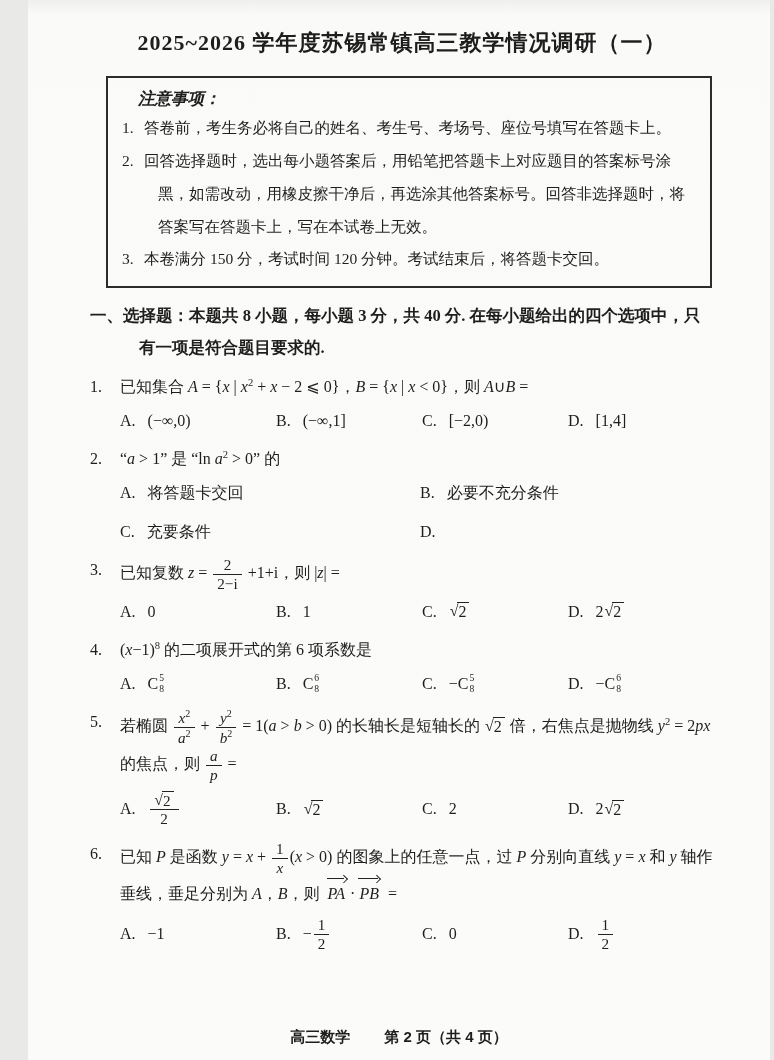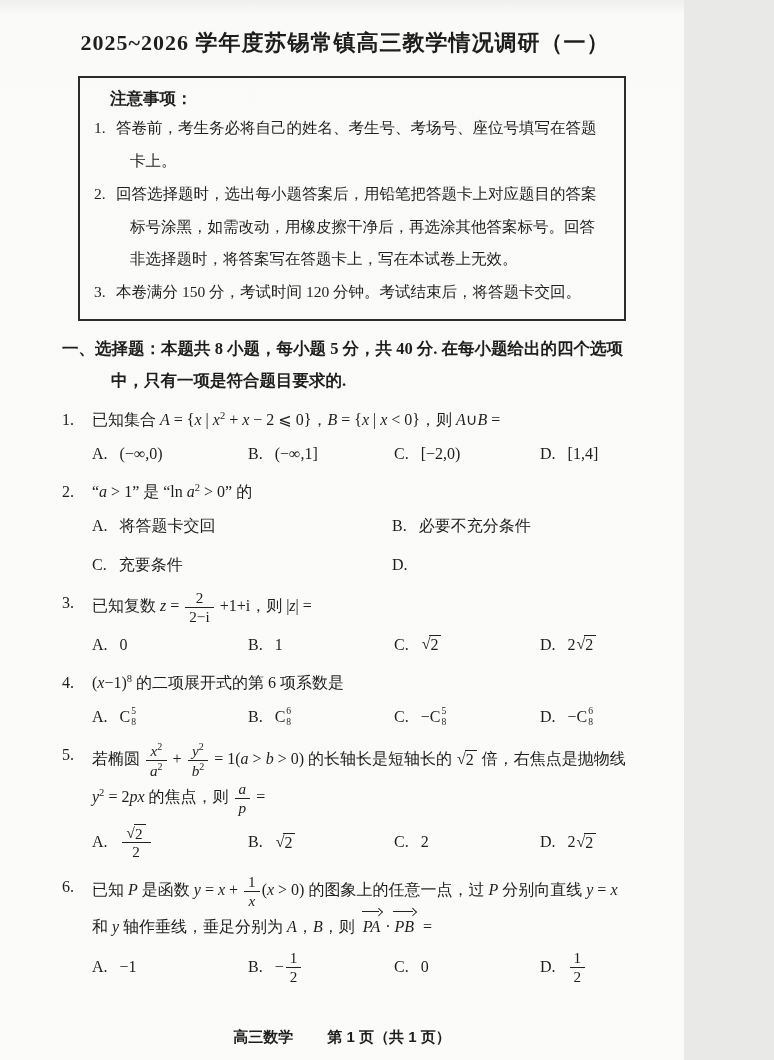--- a/index.html
+++ b/index.html
@@ -4,25 +4,26 @@
 <style>
   html,body { margin:0; padding:0; }
   body {
     width:774px; height:1060px;
     background:#e9e9e7;
     font-family:"Liberation Serif", serif;
     color:#1e1e1e;
   }
   .page {
     position:relative;
-    width:684px; height:1060px;
+    width:742px; height:1060px;
     box-sizing:border-box;
     padding:20px 56px 0 62px;
     background:linear-gradient(180deg,#efefed 0px,#fafaf8 14px,#fbfbf9 100%);
     overflow:hidden;
+    margin-left:28px;
   }
   .title {
     text-align:center;
     font-size:22px;
     font-weight:bold;
     letter-spacing:1px;
     margin:8px 0 18px 0;
   }
   .subject {
     text-align:center;
@@ -35,20 +36,21 @@
     margin-left:16px;
     margin-right:2px;
     padding:6px 16px 10px 14px;
   }
   .notice-heading {
     font-weight:bold;
     font-size:16.5px;
     padding-left:16px;
     margin:4px 0 2px 0;
     font-family:"Liberation Sans", sans-serif;
+    font-style:italic;
   }
   .notice-item { display:flex; font-size:15.5px; line-height:2.12; }
   .notice-item .n-num { flex:none; width:22px; }
   .notice-item .n-text { flex:1; padding-left:14px; text-indent:-14px; }
 
   .section-heading {
     font-weight:bold;
     font-size:16.5px;
     line-height:1.95;
     padding-left:49px;
@@ -117,21 +119,21 @@
           <span class="n-num">2.</span>
           <span class="n-text">回答选择题时，选出每小题答案后，用铅笔把答题卡上对应题目的答案标号涂黑，如需改动，用橡皮擦干净后，再选涂其他答案标号。回答非选择题时，将答案写在答题卡上，写在本试卷上无效。</span>
         </div>
         <div class="notice-item">
           <span class="n-num">3.</span>
           <span class="n-text">本卷满分 150 分，考试时间 120 分钟。考试结束后，将答题卡交回。</span>
         </div>
       </div>
   </div>
 
-  <div class="section-heading">一、选择题：本题共 8 小题，每小题 5 分，共 40 分. 在每小题给出的四个选项中，只有一项是符合题目要求的.</div>
+  <div class="section-heading">一、选择题：本题共 8 小题，每小题 3 分，共 40 分. 在每小题给出的四个选项中，只有一项是符合题目要求的.</div>
 
   <div>
       <div class="question">
         <div class="q-row">
           <span class="q-num">1.</span>
           <span class="q-body">已知集合 <span class="mi">A</span> = {<span class="mi">x</span> | <span class="mi">x</span><sup>2</sup> + <span class="mi">x</span> − 2 ⩽ 0}，<span class="mi">B</span> = {<span class="mi">x</span> | <span class="mi">x</span> &lt; 0}，则 <span class="mi">A</span>∪<span class="mi">B</span> =</span>
         </div>
         <div class="options cols4">
           <div class="option">
             <span class="opt-label">A.</span>
@@ -328,15 +330,15 @@
                 <span class="fn">1</span>
                 <span class="fd">2</span>
               </span>
             </span>
           </div>
         </div>
       </div>
     </div>
 
   <div class="footer">
-    <span class="f-course">高三数学</span><span>第 1 页（共 1 页）</span>
+    <span class="f-course">高三数学</span><span>第 2 页（共 4 页）</span>
   </div>
 </div>
 
 </body></html>

